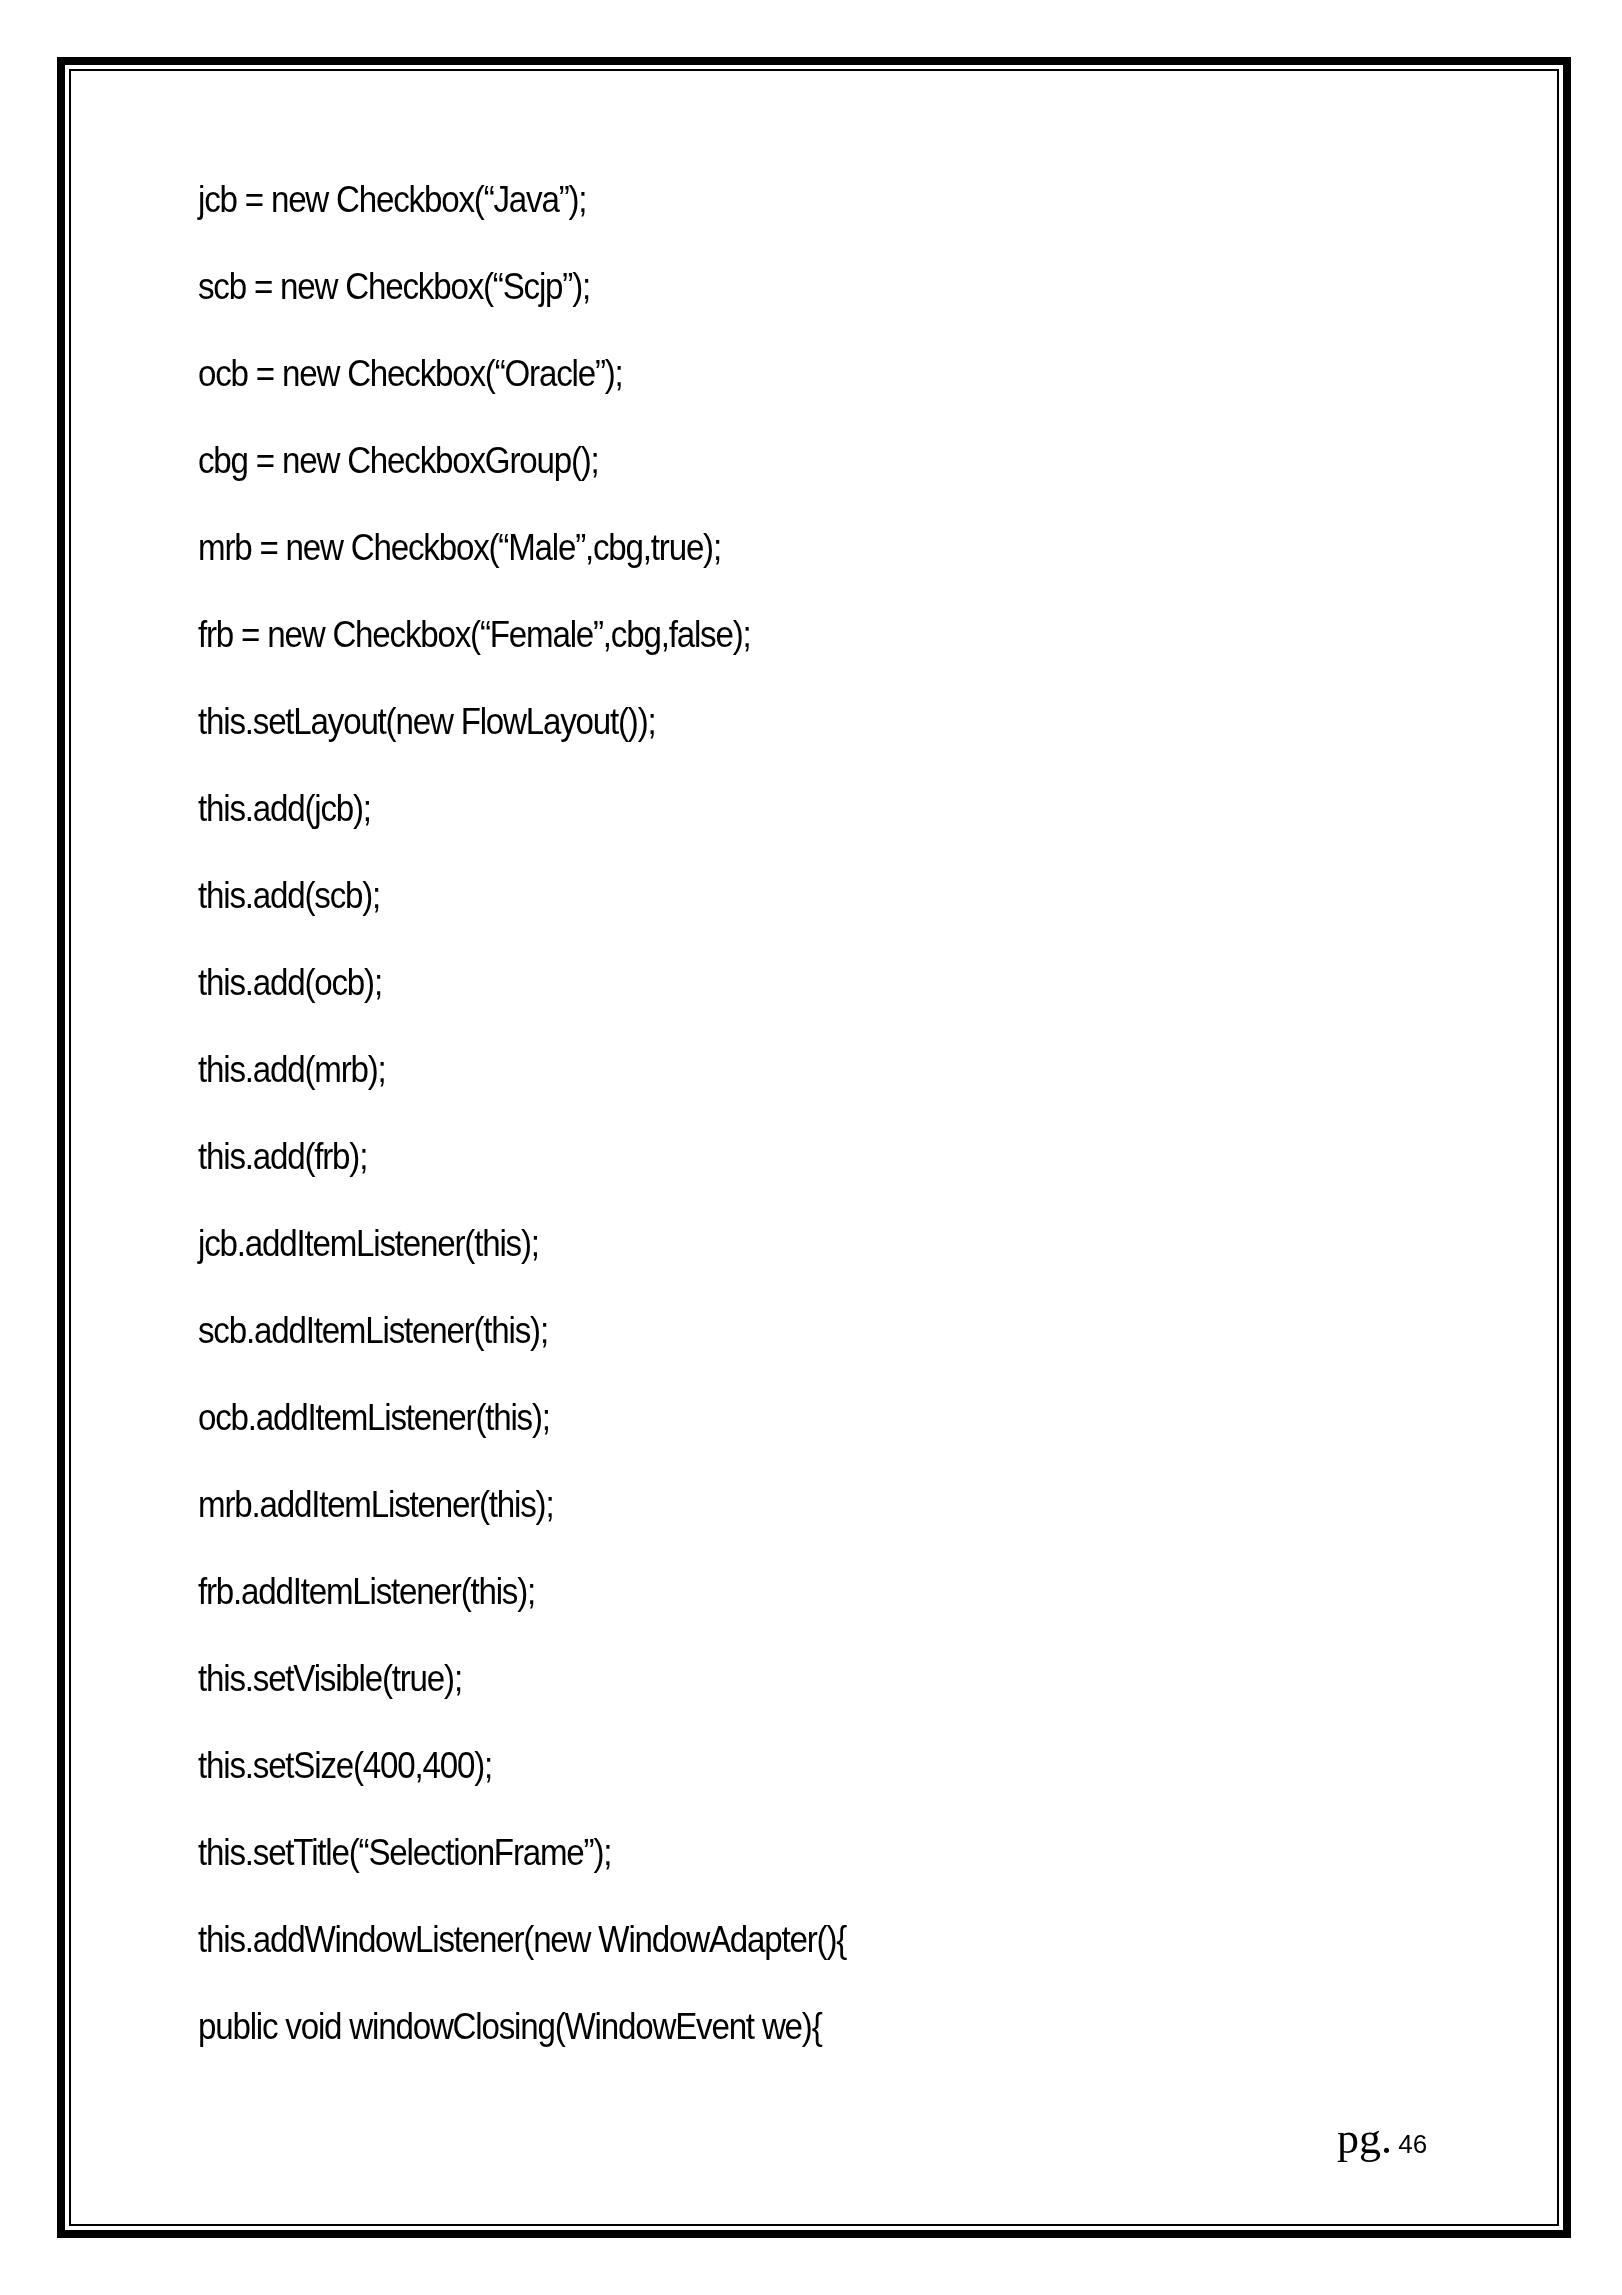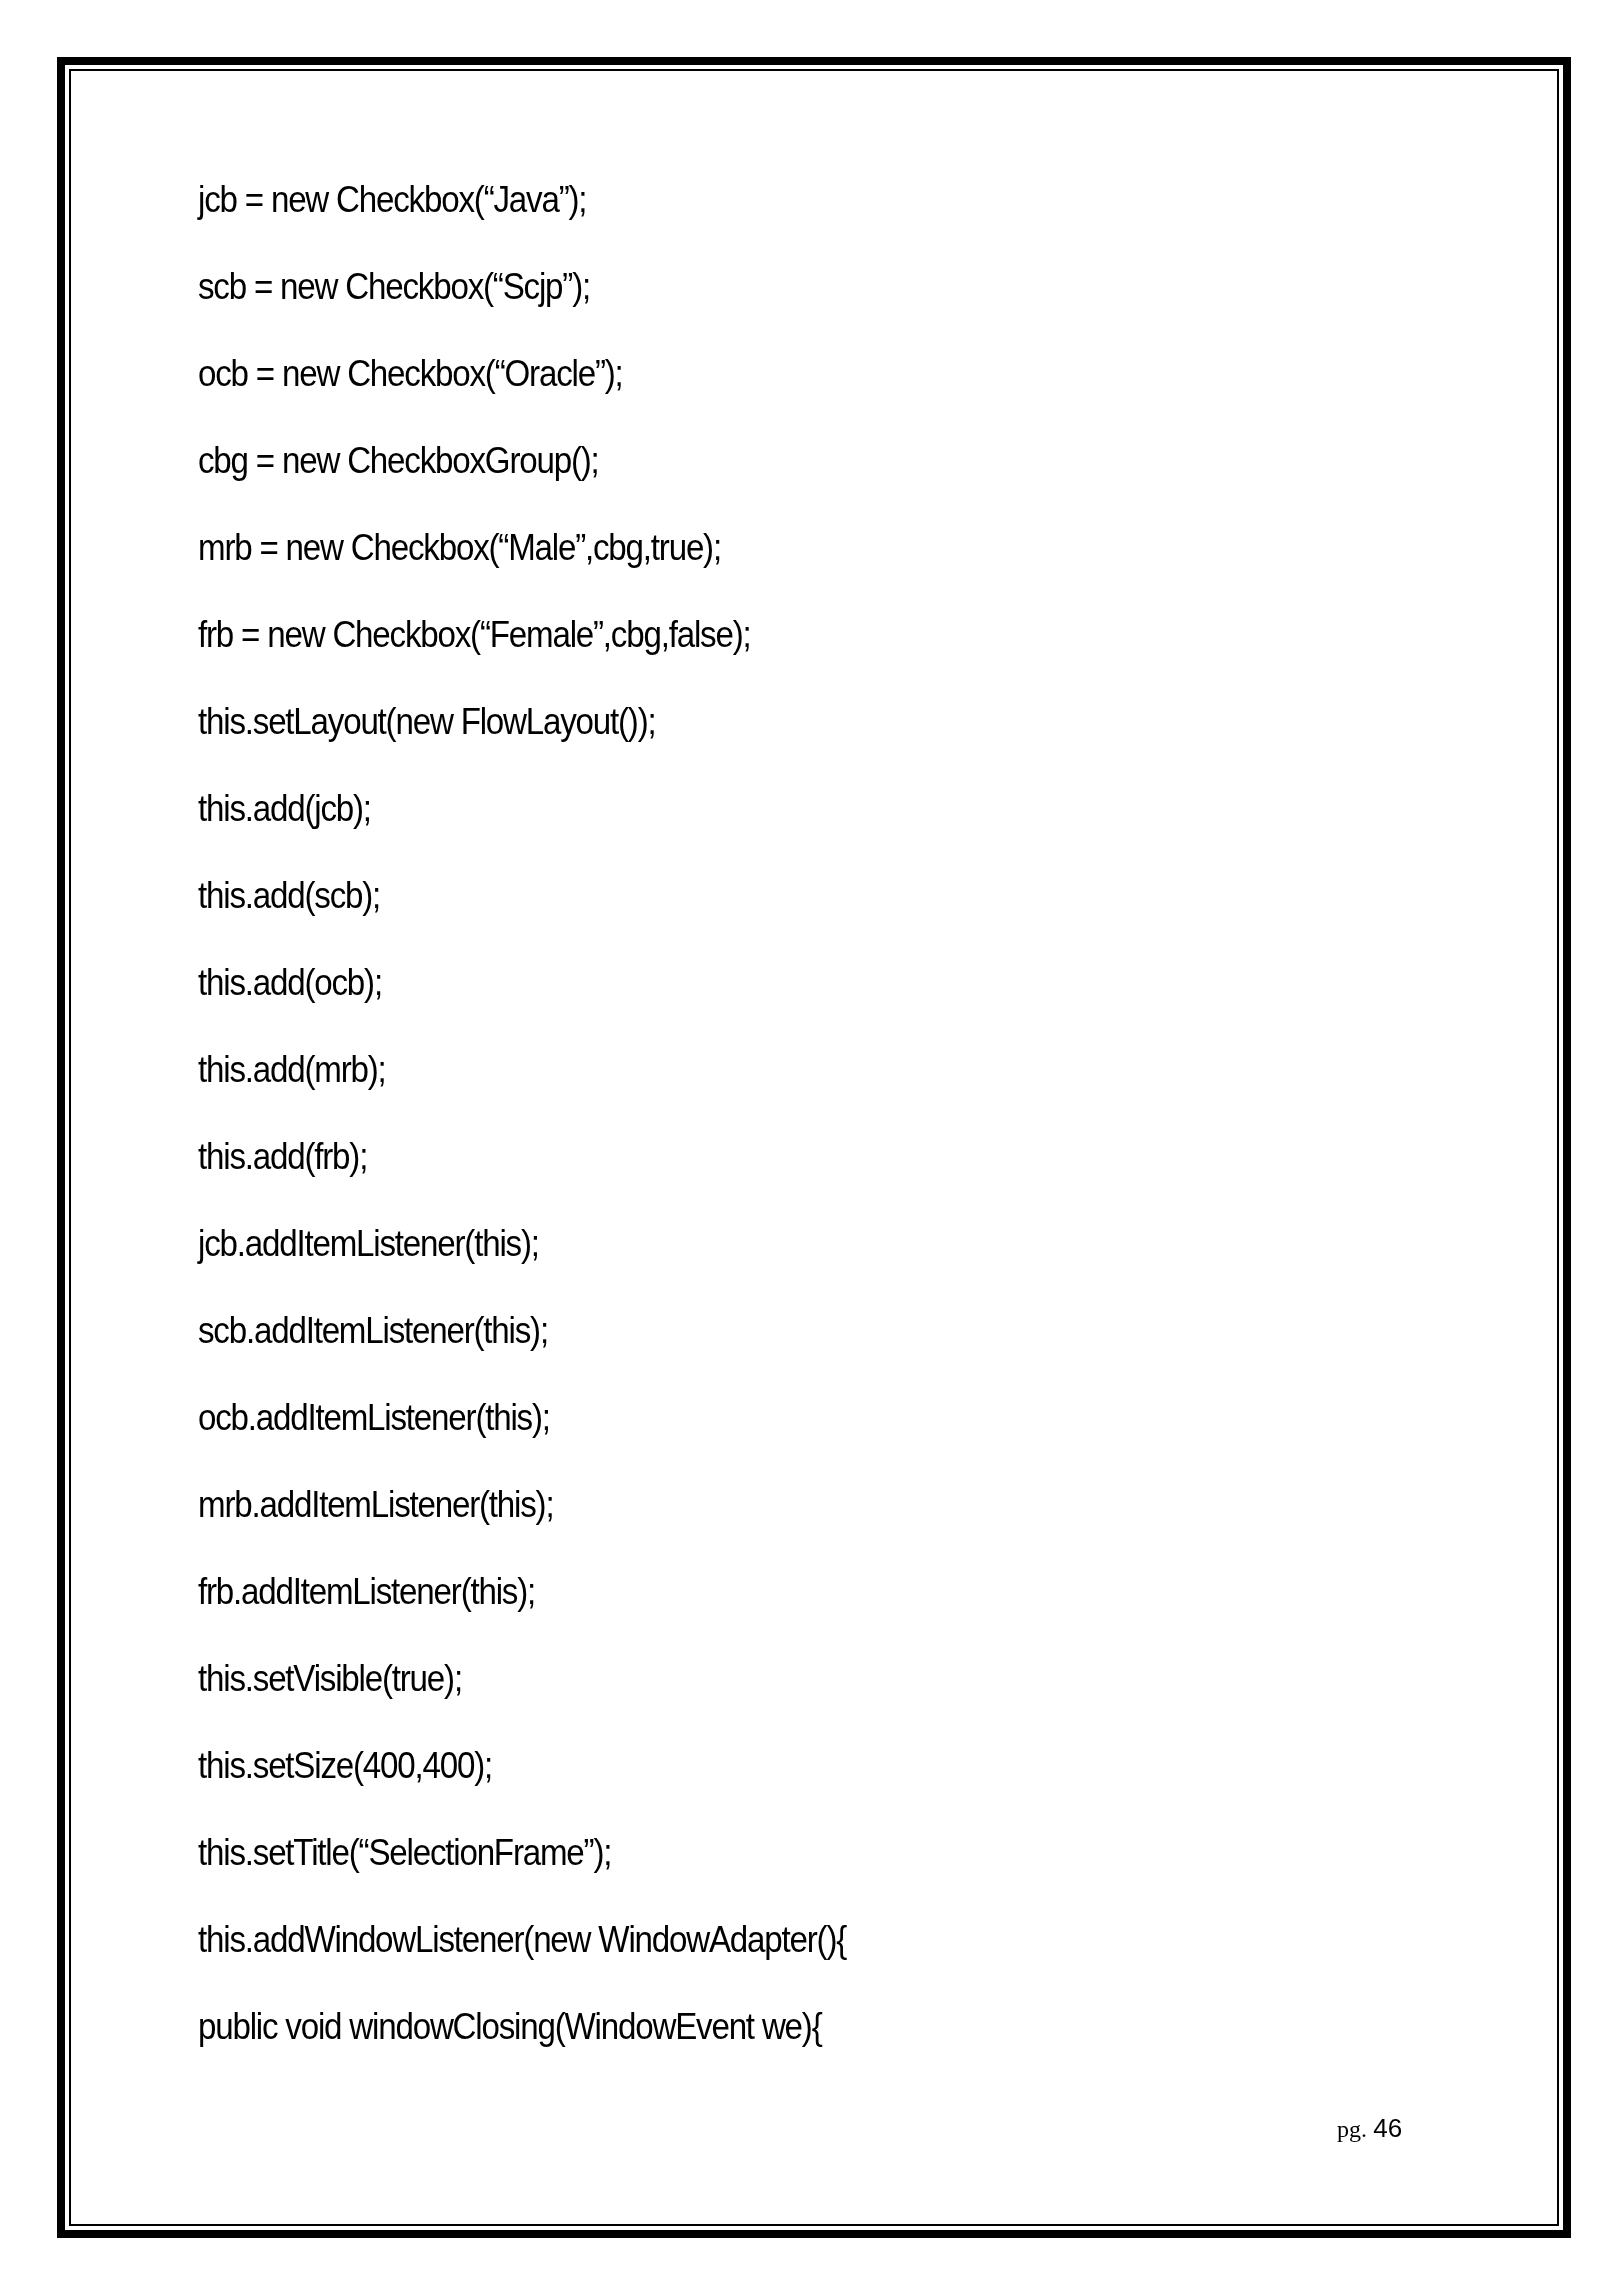--- a/index.html
+++ b/index.html
@@ -51,21 +51,21 @@
       transform-origin: left center;
     }
     .page-number {
       position: absolute;
       left: 1337px;
       top: 2113px;
       white-space: pre;
     }
     .page-prefix {
       font-family: "Liberation Serif", serif;
-      font-size: 24px;
+      font-size: 44px;
     }
     .page-value {
       font-family: "Liberation Sans", sans-serif;
       font-size: 26px;
       margin-left: 6.3px;
     }
   </style>
 </head>
 <body>
 

